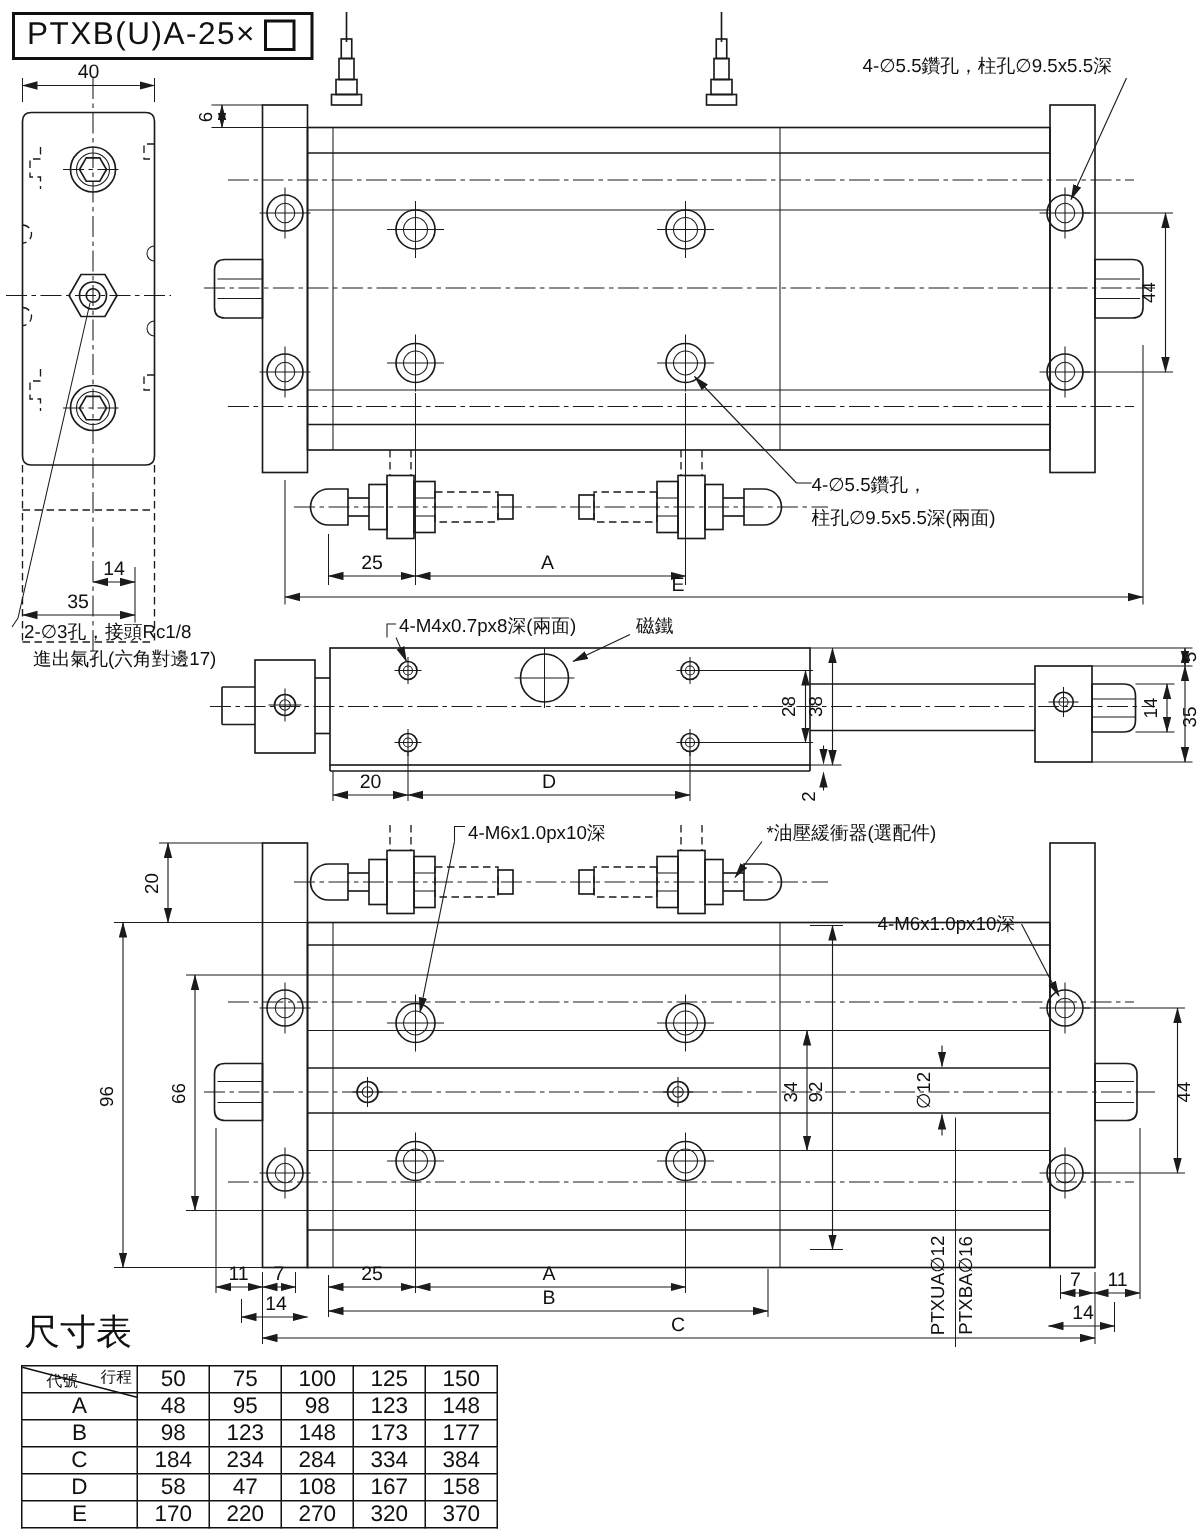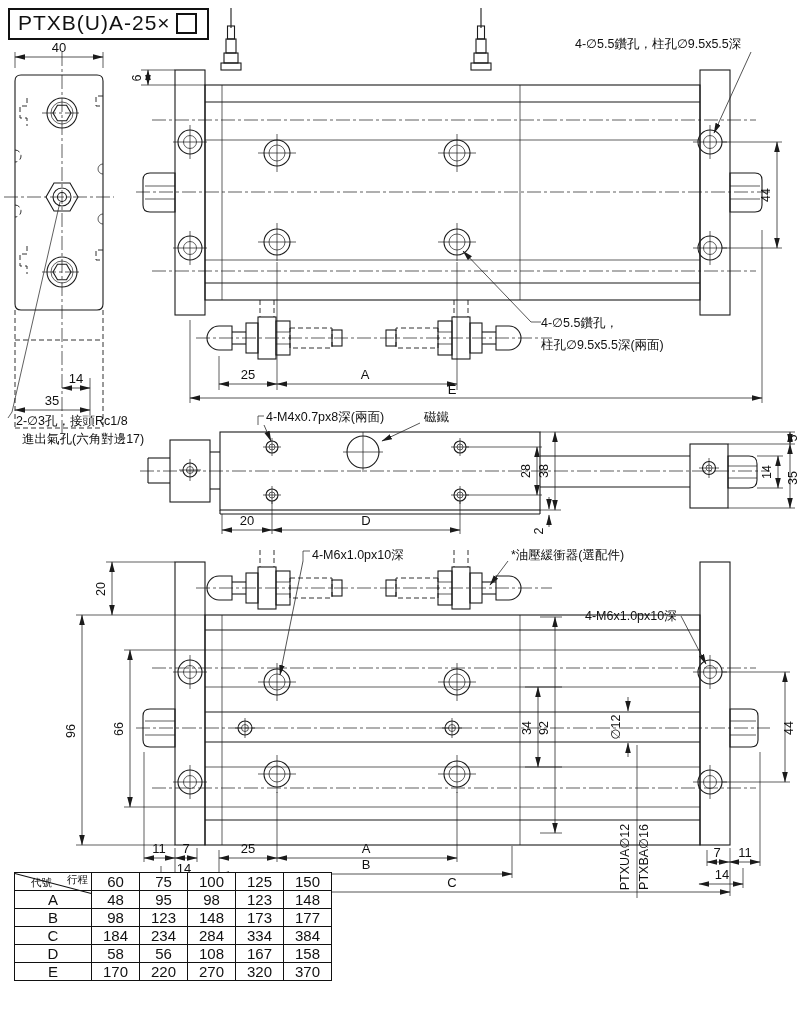--- a/index.html
+++ b/index.html
@@ -485,29 +485,30 @@
   <text class="tx" x="585" y="620">4-M6x1.0px10深</text>
 </g>
 </svg>
 
 <div class="title-box">
   <span>PTXB(U)A-25×</span>
   <span class="blank-box"></span>
 </div>
 
 <div class="tbl-wrap">
+  <div class="tbl-title">尺寸表</div>
   <table class="dims">
     <tbody>
           <tr>
       <td class="c0 diag-cell">
         <span class="diag-line"></span>
         <span class="diag-top">行程</span>
         <span class="diag-bot">代號</span>
       </td>
-      <td class="cv">60</td>
+      <td class="cv">50</td>
       <td class="cv">75</td>
       <td class="cv">100</td>
       <td class="cv">125</td>
       <td class="cv">150</td>
     </tr>
     <tr>
       <td class="c0">A</td>
       <td class="cv">48</td>
       <td class="cv">95</td>
       <td class="cv">98</td>
@@ -526,21 +527,21 @@
       <td class="c0">C</td>
       <td class="cv">184</td>
       <td class="cv">234</td>
       <td class="cv">284</td>
       <td class="cv">334</td>
       <td class="cv">384</td>
     </tr>
     <tr>
       <td class="c0">D</td>
       <td class="cv">58</td>
-      <td class="cv">56</td>
+      <td class="cv">47</td>
       <td class="cv">108</td>
       <td class="cv">167</td>
       <td class="cv">158</td>
     </tr>
     <tr>
       <td class="c0">E</td>
       <td class="cv">170</td>
       <td class="cv">220</td>
       <td class="cv">270</td>
       <td class="cv">320</td>

